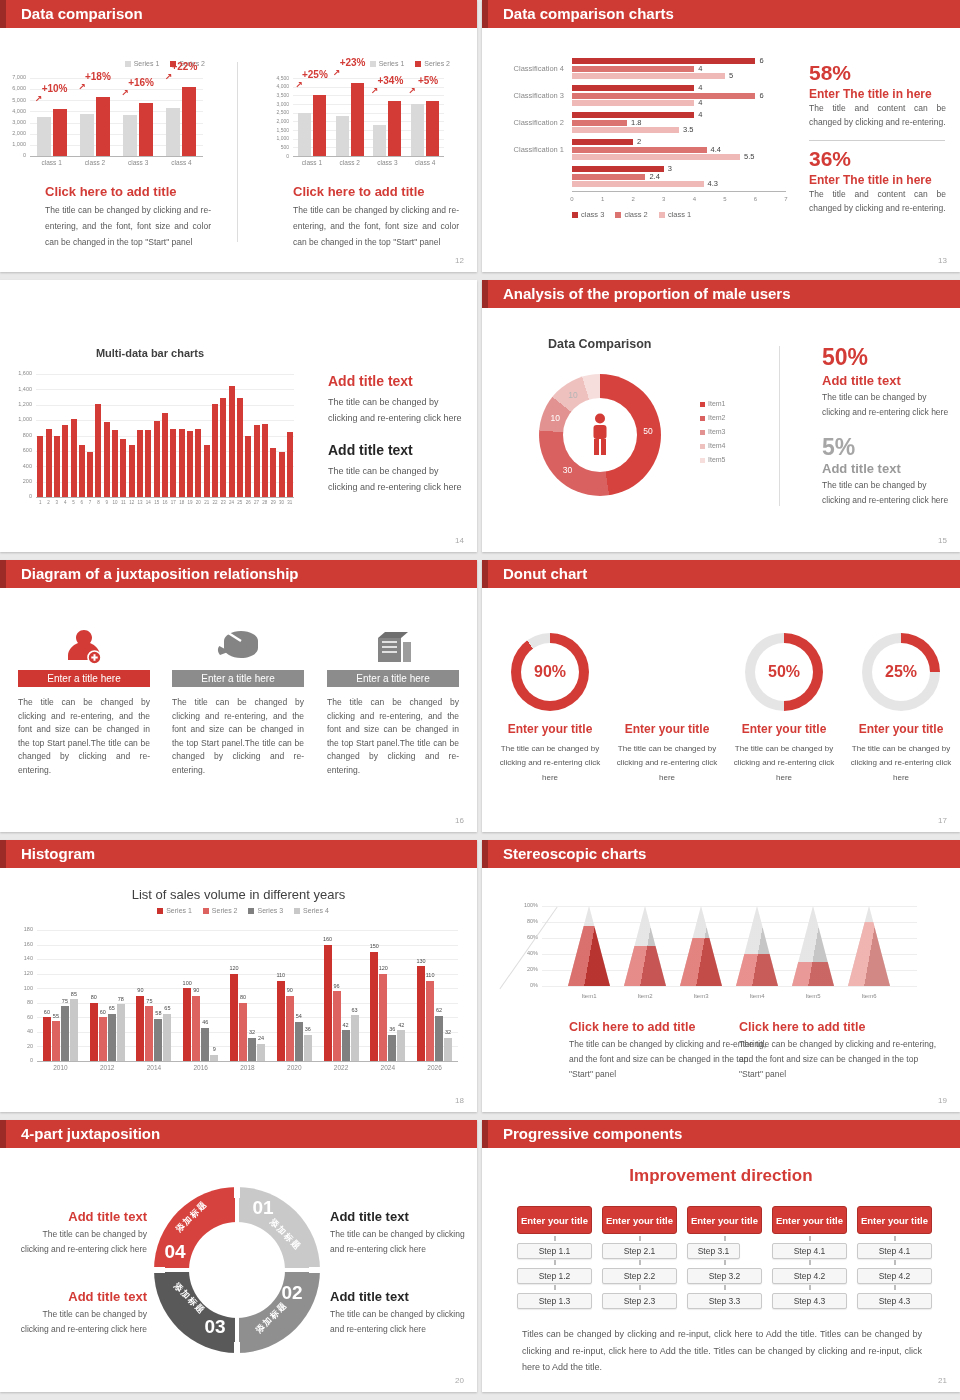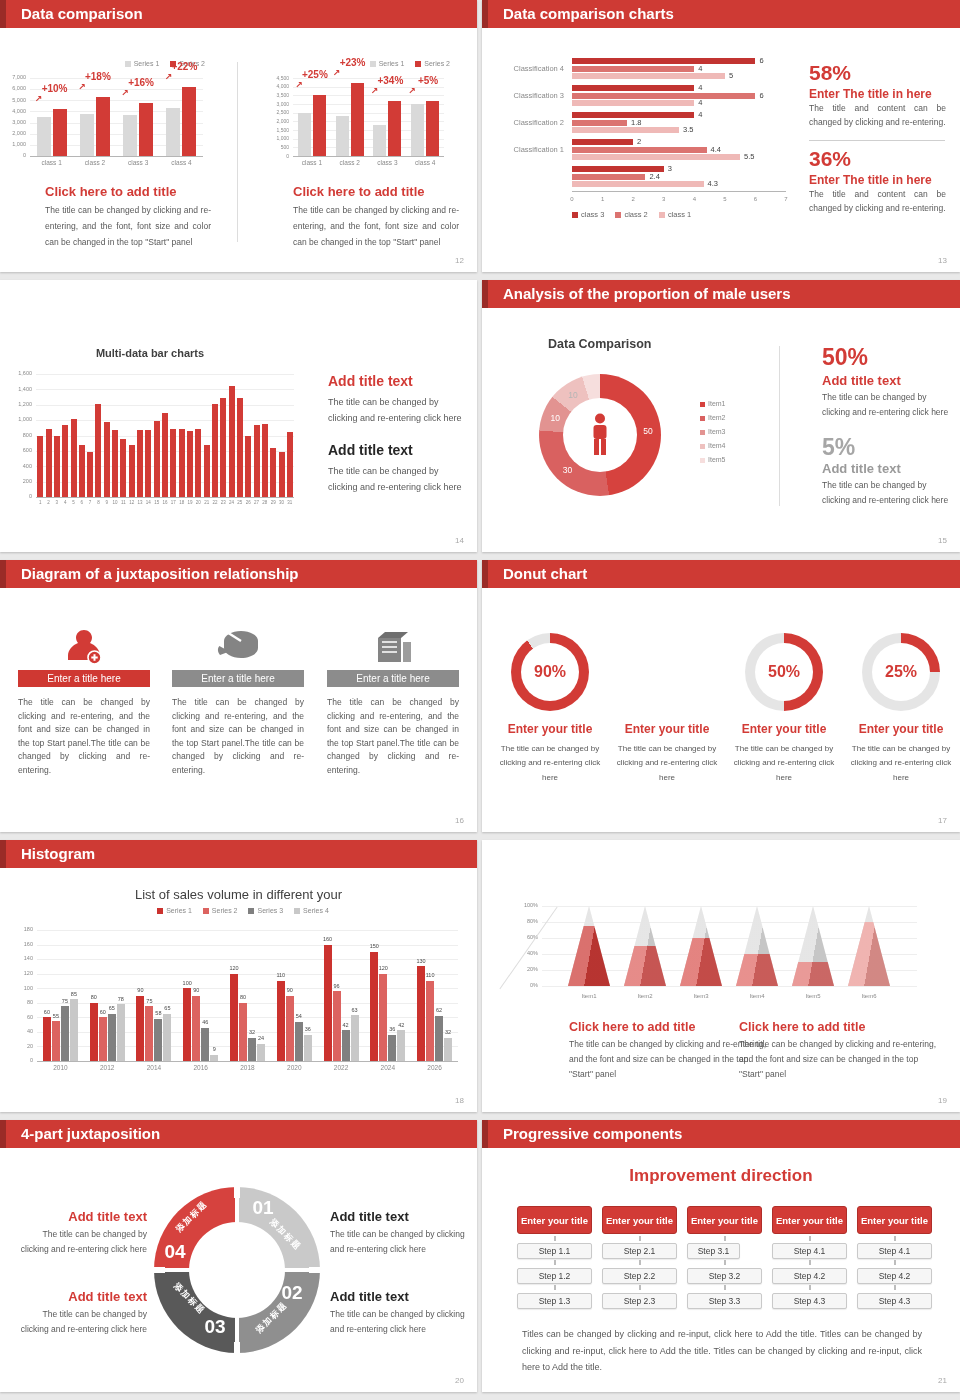--- a/index.html
+++ b/index.html
@@ -392,21 +392,21 @@
     <div class="gtitle" style="left:359px;top:162px;width:120px">Enter your title</div>
     <div class="gbody" style="left:15px;top:182px;width:106px">The title can be changed by clicking and re-entering click here</div>
     <div class="gbody" style="left:132px;top:182px;width:106px">The title can be changed by clicking and re-entering click here</div>
     <div class="gbody" style="left:249px;top:182px;width:106px">The title can be changed by clicking and re-entering click here</div>
     <div class="gbody" style="left:366px;top:182px;width:106px">The title can be changed by clicking and re-entering click here</div>
     <div class="pg">17</div>
   </section>
 
   <section class="slide">
     <div class="hdr"><span>Histogram</span></div>
-    <div class="ctitle" style="left:0;top:48px;width:477px;font-size:13px;font-weight:normal;color:#404040">List of sales volume in different your</div>
+    <div class="ctitle" style="left:0;top:48px;width:477px;font-size:13px;font-weight:normal;color:#404040">List of sales volume in different years</div>
     <div class="legend" style="left:0;top:67px;width:477px;text-align:center">
       <span class="sq" style="background: rgb(203, 50, 46);"></span><span>Series 1</span>
       <span class="sq" style="background: rgb(220, 99, 96);"></span><span>Series 2</span>
       <span class="sq" style="background: rgb(128, 128, 128);"></span><span>Series 3</span>
       <span class="sq" style="background: rgb(200, 200, 200);"></span><span>Series 4</span>
     </div>
     <div id="c18" class="mount" style="left:20px;top:90px;width:450px;height:150px">
         <div class="gl" style="left:17px;top:131.0px;width:421px;background:#b5b5b5"></div>
         <div class="yt" style="top:128.3px;width:13px;font-size:5.5px">0</div>
         <div class="gl" style="left:17px;top:116.4px;width:421px"></div>
@@ -506,20 +506,21 @@
         <div class="bar" style="left:415.1px;top:85.9px;width:8px;height:45.1px;background:#808080"></div>
         <div class="dl" style="left:408.1px;top:78.4px;width:22px">62</div>
         <div class="bar" style="left:424.1px;top:107.7px;width:8px;height:23.3px;background:#c8c8c8"></div>
         <div class="dl" style="left:417.1px;top:100.2px;width:22px">32</div>
         <div class="xt" style="left:391.2px;top:135px;width:46.8px;font-size:6.5px">2026</div>
       </div>
     <div class="pg">18</div>
   </section>
 
   <section class="slide">
+    <div class="hdr"><span>Stereoscopic charts</span></div>
     <div id="c19" class="mount" style="left:0;top:0;width:477px;height:272px">
         <div class="gl" style="left:60px;top:146px;width:375px"></div>
         <div class="yt" style="left:30px;top:143px;width:26px;font-size:5.5px">0%</div>
         <div class="gl" style="left:60px;top:130px;width:375px"></div>
         <div class="yt" style="left:30px;top:127px;width:26px;font-size:5.5px">20%</div>
         <div class="gl" style="left:60px;top:114px;width:375px"></div>
         <div class="yt" style="left:30px;top:111px;width:26px;font-size:5.5px">40%</div>
         <div class="gl" style="left:60px;top:98px;width:375px"></div>
         <div class="yt" style="left:30px;top:95px;width:26px;font-size:5.5px">60%</div>
         <div class="gl" style="left:60px;top:82px;width:375px"></div>

